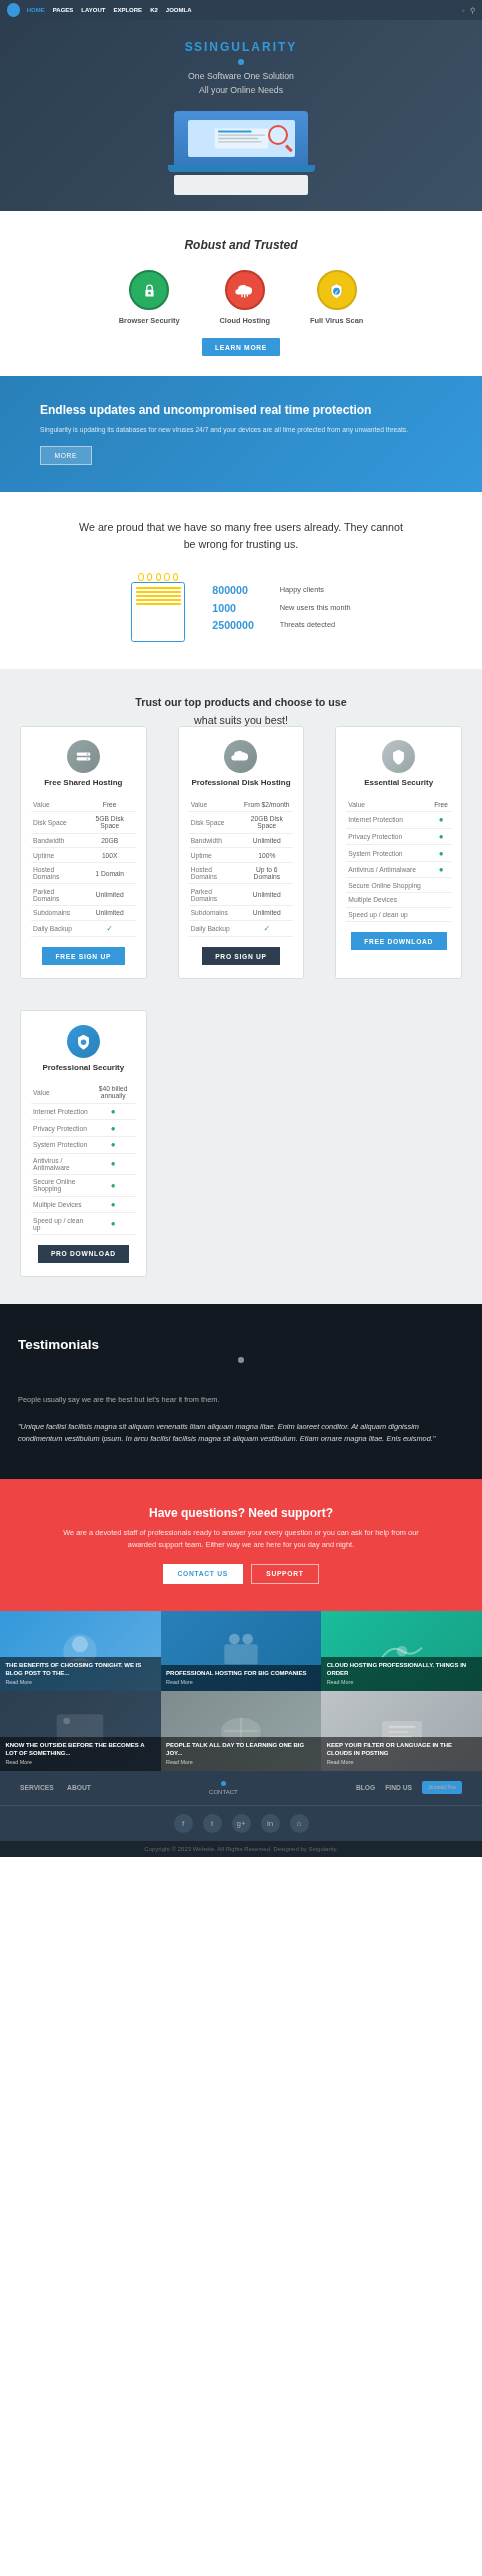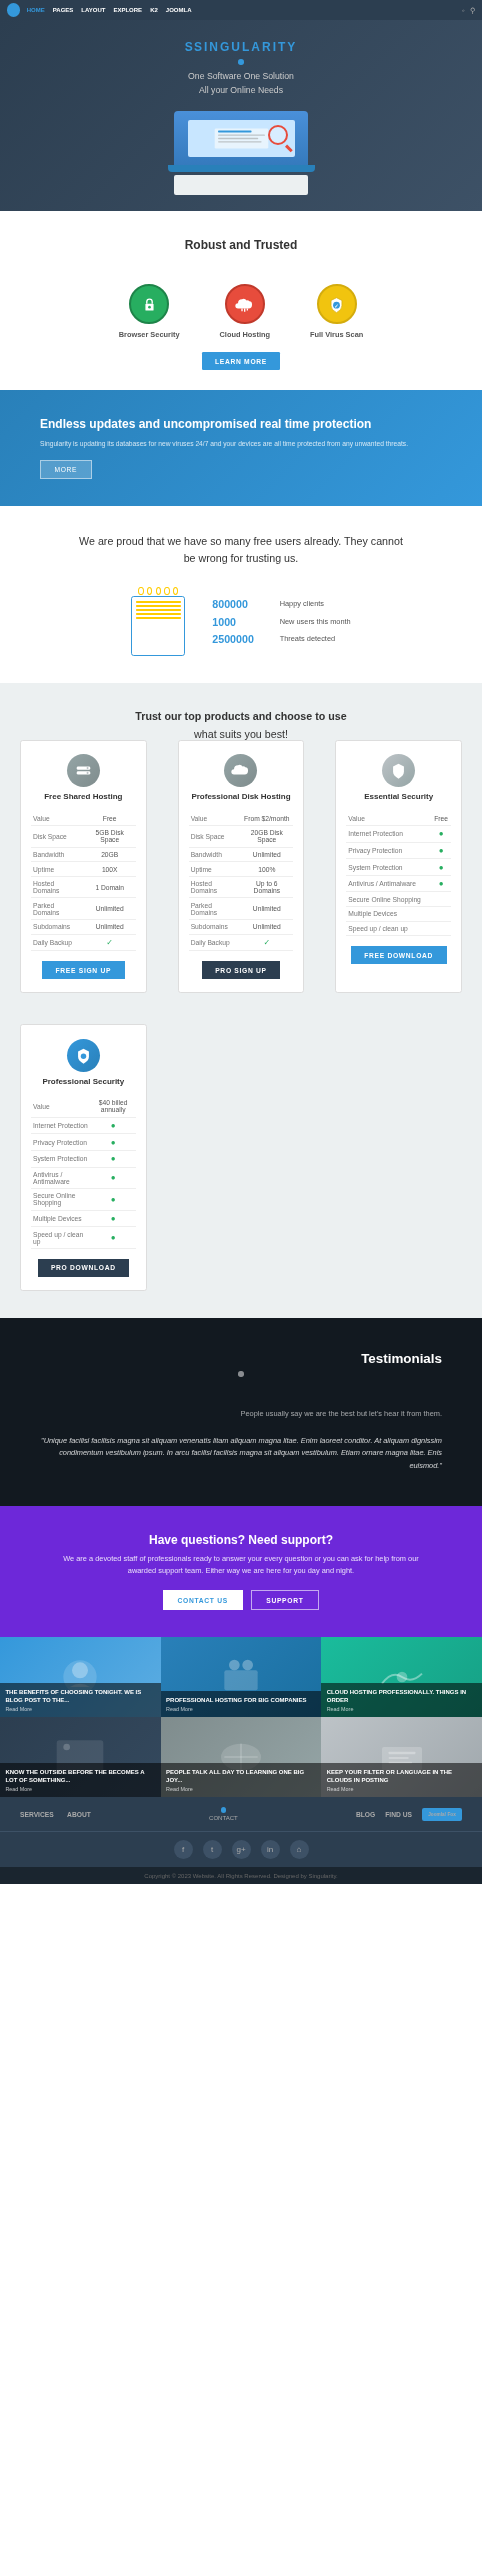--- a/index.html
+++ b/index.html
@@ -95,21 +95,21 @@
       background: #e74c3c;
       transform: rotate(45deg);
     }
 
     
     .section-robust {
       padding: 27px 13.4px 20px;
       text-align: center;
       background: #fff;
     }
-    .section-robust h2 { font-size: 12px; color: #333; margin-bottom: 32px; }
+    .section-robust h2 { font-size: 12px; color: #333; margin-bottom: 18px; font-style: italic; }
     .features-row { display: flex; justify-content: center; gap: 40px; margin-bottom: 13.4px; }
     .feature-item { text-align: center; }
     .feature-icon {
       width: 40px;
       height: 40px;
       border-radius: 50%;
       margin: 0 auto 5.4px;
       display: flex;
       align-items: center;
       justify-content: center;
@@ -225,31 +225,31 @@
       border: none;
       letter-spacing: 0.7px;
       color: #fff;
     }
     .btn-blue { background: #3498db; }
     .btn-dark { background: #2c3e50; }
 
     
     .section-testimonials {
       background: linear-gradient(rgba(0,0,0,0.6), rgba(0,0,0,0.6)), #2c3e50;
-      padding: 33px 40px;
-      text-align: right;
+      padding: 33px 18px;
+      text-align: left;
       color: #fff;
     }
     .section-testimonials h2 { font-size: 13.4px; margin-bottom: 4px; }
     .section-testimonials .sub { font-size: 7.4px; color: rgba(255,255,255,0.6); margin-bottom: 17px; margin-top: 32px; }
     .testimonial-text { font-size: 7.4px; color: rgba(255,255,255,0.8); line-height: 1.7; font-style: italic; }
 
     
     .section-support {
-      background: #6d28d9;
+      background: #ef4444;
       padding: 27px 56px;
       text-align: center;
       color: #fff;
     }
     .section-support h2 { font-size: 12px; margin-bottom: 6.7px; }
     .section-support p { font-size: 7.4px; color: rgba(255,255,255,0.85); margin-bottom: 13.4px; line-height: 1.6; }
     .support-btns { display: flex; gap: 8px; justify-content: center; }
     .support-btn {
       padding: 5.4px 14.7px;
       font-size: 6.7px;

